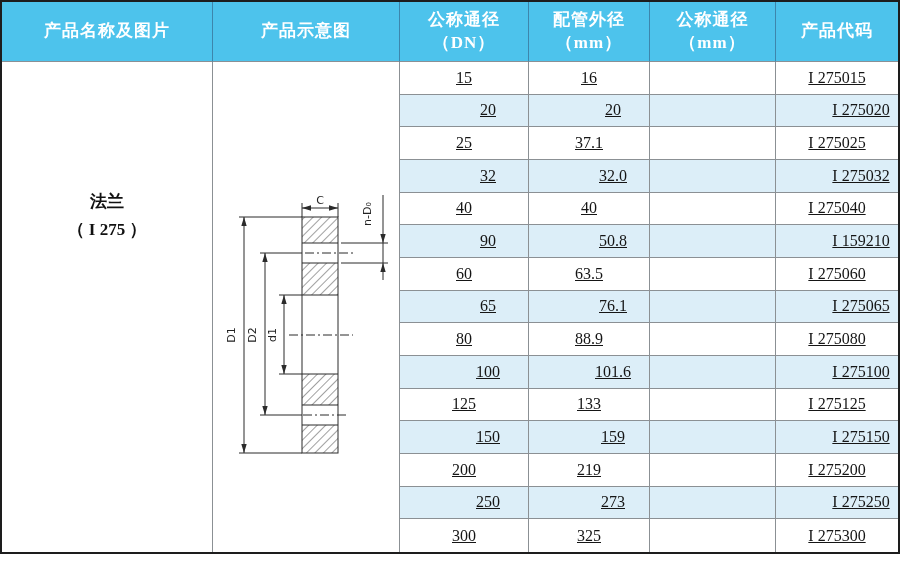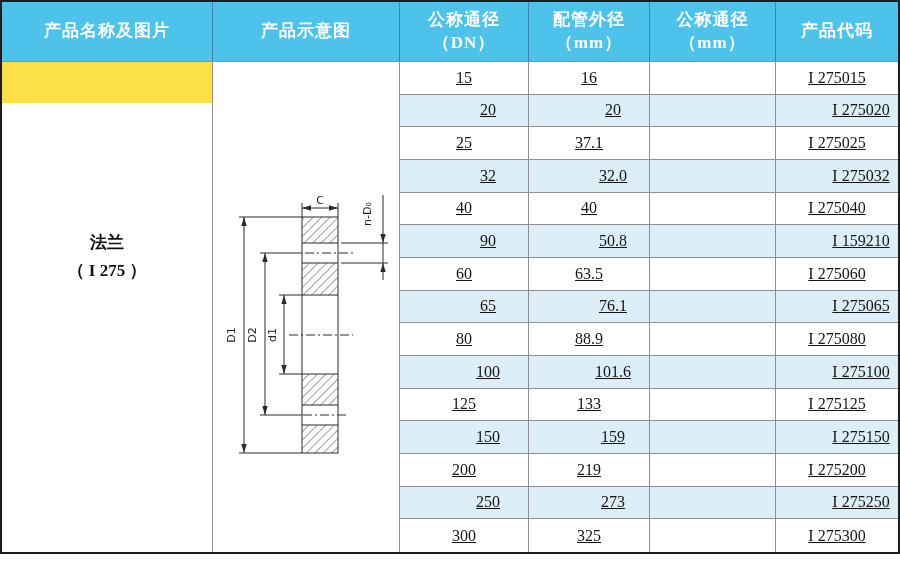--- a/index.html
+++ b/index.html
@@ -37,21 +37,20 @@
     text-decoration:underline;
   }
   .cell.alt { background:#dceef8;padding-left:48px; }
   .cell.nb { border-bottom:none; }
   .name-cell {
     grid-column:1; grid-row:2 / -1;
     display:flex; flex-direction:column; align-items:center;
     padding-top:126px; box-sizing:border-box;
     font-weight:bold; font-size:17px; line-height:1.65; color:#111;
     background:#fff;
-    margin-top:41px;
   }
   .draw-cell {
     grid-column:2; grid-row:2 / -1;
     border-left:1px solid #8b9094;
     box-sizing:border-box;
     background:#fff;
   }
   .draw-cell svg { display:block; }
   svg text { font-family:"DejaVu Sans","Liberation Sans",sans-serif; font-size:11px; fill:#222; }
 </style>

